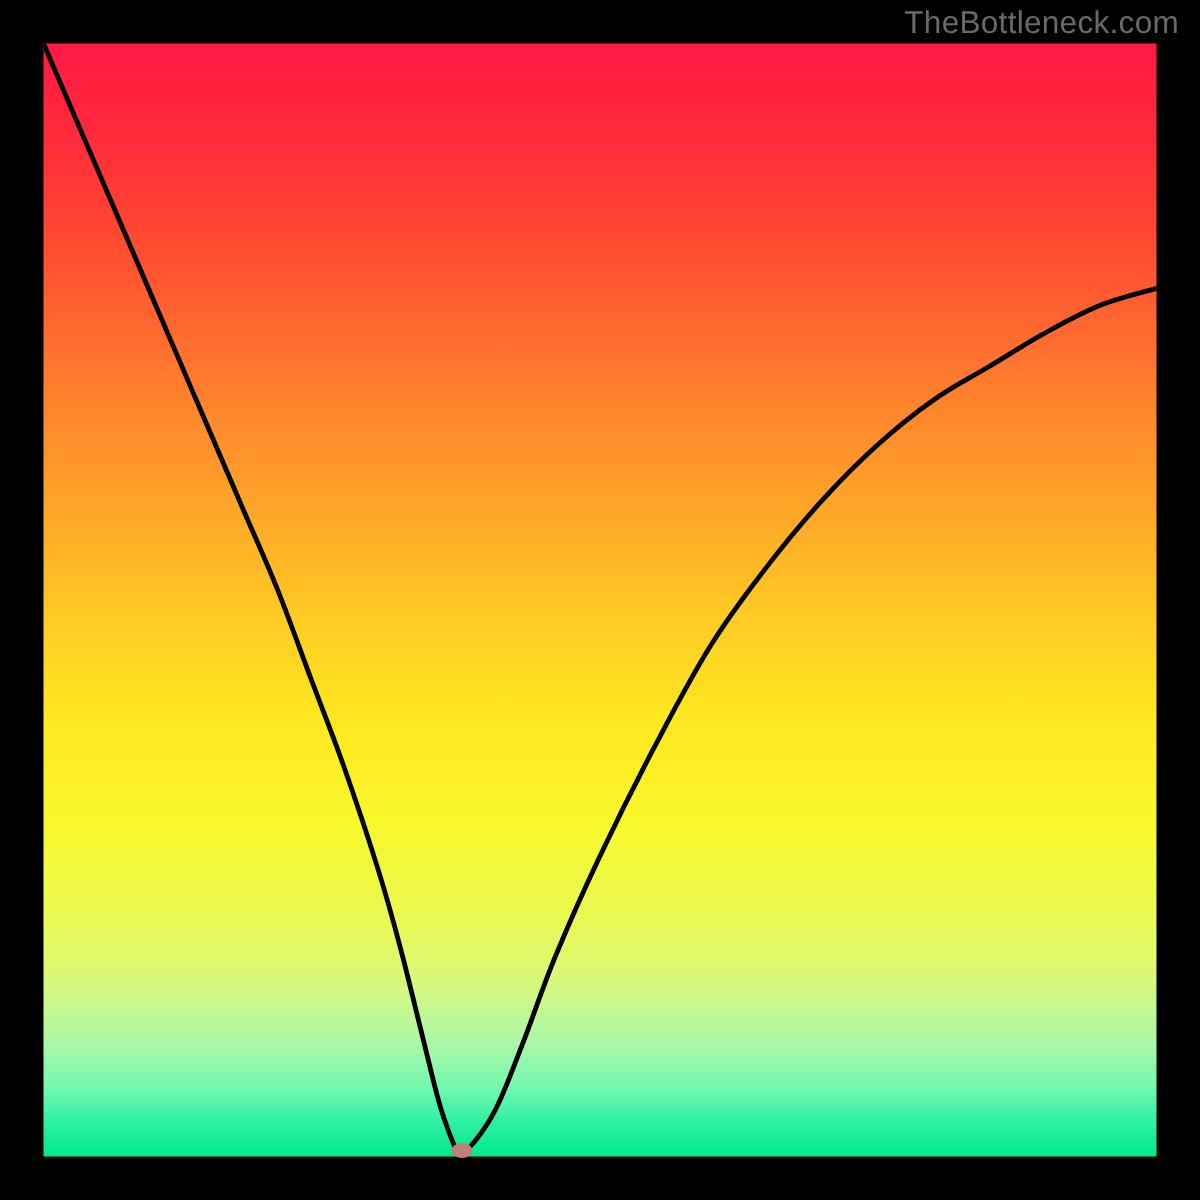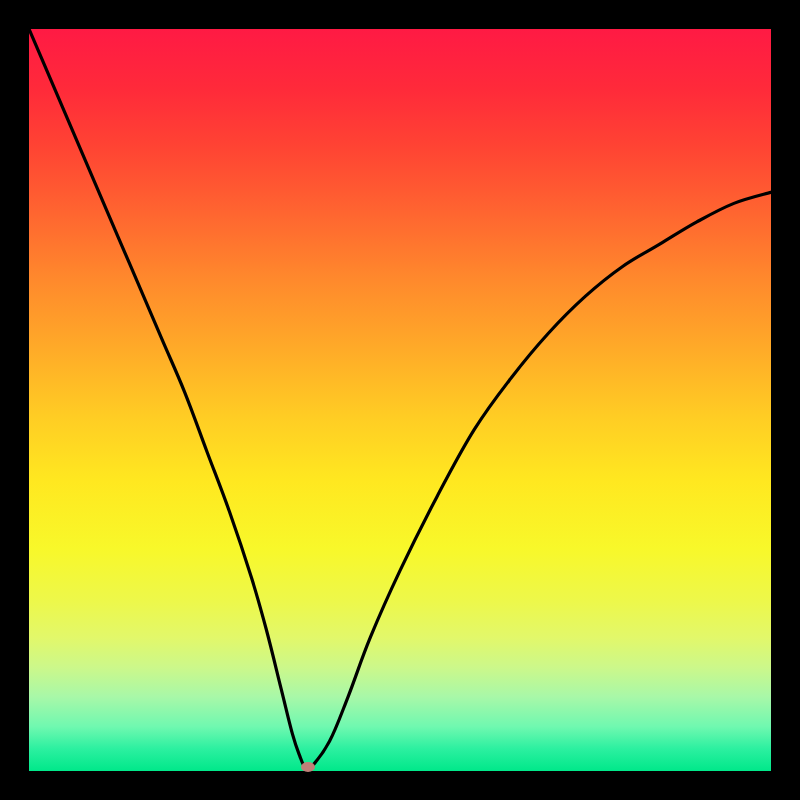--- a/index.html
+++ b/index.html
@@ -68,19 +68,20 @@
     border-radius: 50%;
     background: #c08078;
     z-index: 3;
     transform: translate(-50%, -50%);
   }
 </style>
 </head>
 <body>
 
 <div class="frame">
+  <div class="watermark">TheBottleneck.com</div>
   <div class="plot-area">
     <svg class="curve" viewBox="0 0 742 742" preserveAspectRatio="none">
       <path id="curve-path" d="M 0.00 0.00 C 4.01 9.35, 14.25 33.24, 22.26 51.94 C 30.27 70.64, 36.51 85.18, 44.52 103.88 C 52.53 122.58, 58.77 137.12, 66.78 155.82 C 74.79 174.52, 81.03 189.06, 89.04 207.76 C 97.05 226.46, 103.29 241.00, 111.30 259.70 C 119.31 278.40, 125.55 292.94, 133.56 311.64 C 141.57 330.34, 147.81 343.55, 155.82 363.58 C 163.83 383.61, 170.07 401.57, 178.08 422.94 C 186.09 444.31, 192.33 459.59, 200.34 482.30 C 208.35 505.01, 215.92 527.71, 222.60 549.08 C 229.28 570.45, 232.10 580.99, 237.44 601.02 C 242.78 621.05, 247.61 641.68, 252.28 660.38 C 256.95 679.08, 260.07 692.88, 263.41 704.90 C 266.75 716.92, 268.56 721.15, 270.83 727.16 C 273.10 733.17, 274.02 736.29, 276.02 738.29 C 278.03 740.29, 277.55 742.96, 281.96 738.29 C 286.37 733.62, 293.83 725.01, 300.51 712.32 C 307.19 699.63, 311.71 686.50, 319.06 667.80 C 326.41 649.10, 331.97 631.15, 341.32 608.44 C 350.67 585.73, 358.98 567.04, 371.00 541.66 C 383.02 516.28, 394.74 492.84, 408.10 467.46 C 421.46 442.08, 431.84 422.05, 445.20 400.68 C 458.56 379.31, 468.94 366.10, 482.30 348.74 C 495.66 331.38, 506.04 318.91, 519.40 304.22 C 532.76 289.53, 543.14 279.14, 556.50 267.12 C 569.86 255.10, 580.24 246.79, 593.60 237.44 C 606.96 228.09, 617.34 223.19, 630.70 215.18 C 644.06 207.17, 654.44 200.27, 667.80 192.92 C 681.16 185.57, 691.54 179.71, 704.90 174.37 C 718.26 169.03, 735.32 165.24, 742.00 163.24" stroke="#000000" stroke-width="3.2" fill="none" stroke-linejoin="round" stroke-linecap="round"></path>
     </svg>
     <div class="marker" id="marker" style="left: 278.992px; top: 738.29px; background: rgb(192, 128, 120);"></div>
   </div>
 </div>
 
 </body></html>

